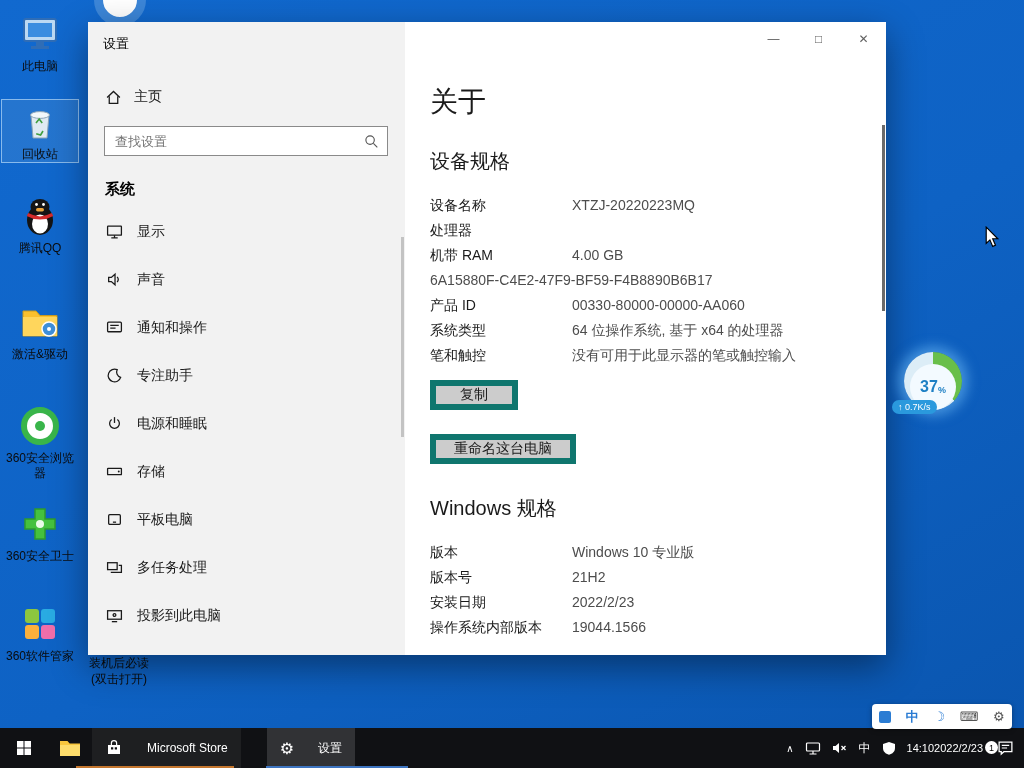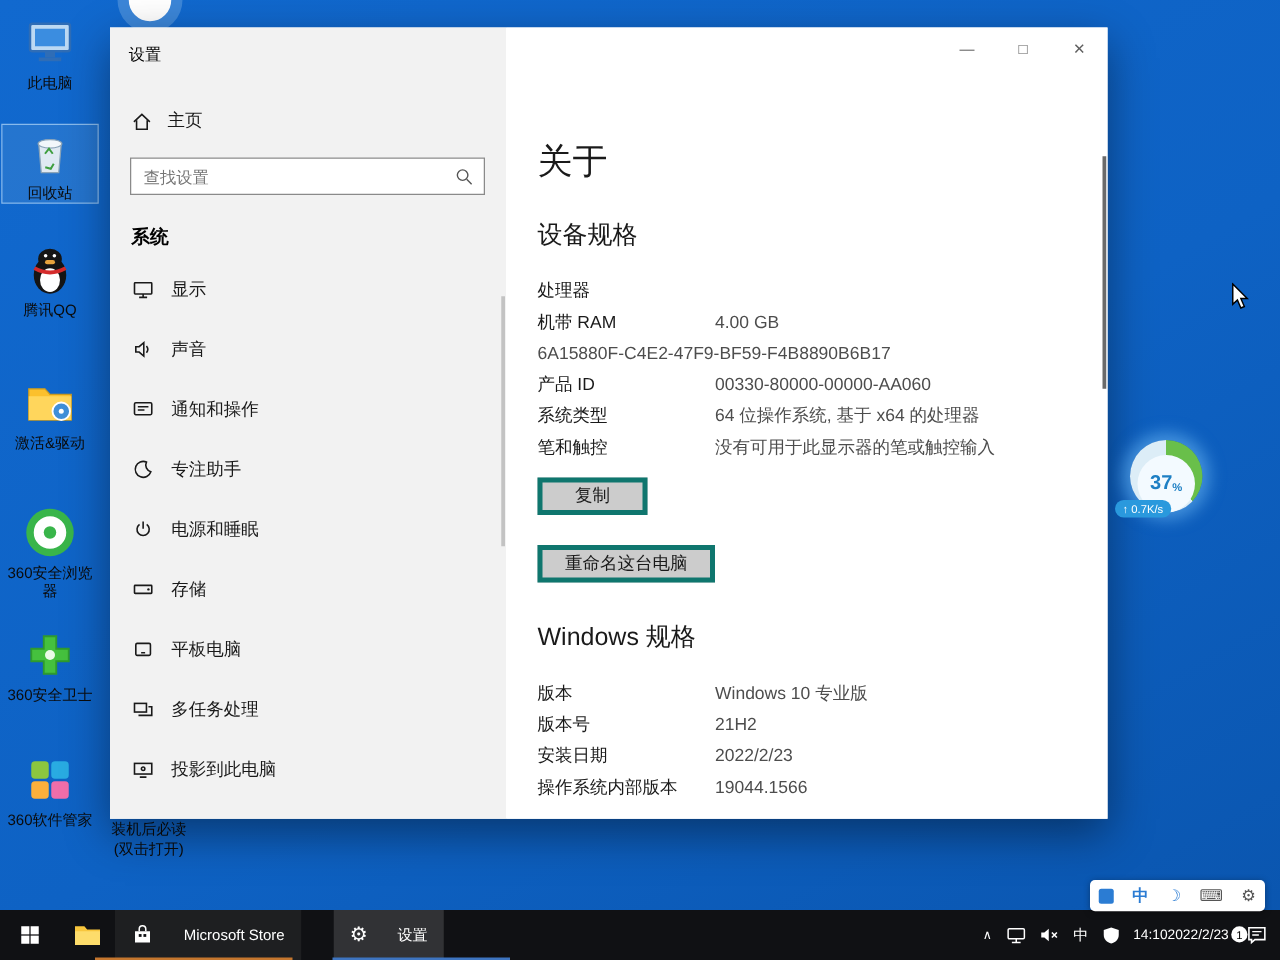--- a/index.html
+++ b/index.html
@@ -31,30 +31,30 @@
                 font-family:inherit;padding:0 30px 0 10px;color:#333;outline:none}
   .search svg{position:absolute;right:9px;top:8px}
   .sec{position:absolute;left:17px;top:158px;font-size:15px;font-weight:bold;color:#000}
   .nav{position:absolute;left:0;top:201px;width:100%}
   .nav-item{height:48px;display:flex;gap:14px;padding-left:18px;
             font-size:14px;color:#1a1a1a;cursor:pointer}
   .side-scroll{position:absolute;left:313px;top:215px;width:3px;height:200px;background:#c3c3c3}
 
   .content{position:absolute;left:317px;top:0;right:0;height:100%;background:#fff;
            padding-left:25px;overflow:hidden}
-  .content h1{font-size:28px;font-weight:400;color:#1a1a1a;margin-top:88px;line-height:38px}
+  .content h1{font-size:28px;font-weight:400;color:#1a1a1a;margin-top:61px;line-height:38px}
   .content h2{font-size:20px;font-weight:400;color:#1a1a1a;line-height:28px}
   .h2-dev{margin-top:26px}
   .h2-win{margin-top:30px}
   .rows{margin-top:18px;font-size:14px}
   .row{display:flex;line-height:25px}
   .rl{width:142px;color:#1a1a1a;flex:none}
   .rv{color:#4d4d4d}
   .rv2{line-height:18px;padding-bottom:5px;color:#4d4d4d}
-  .btn{display:inline-block;height:30px;background:#cccccc;border:4px solid #0f766e;
+  .btn{display:inline-block;height:30px;background:#cccccc;border:6px solid #0f766e;
        font-family:inherit;font-size:14px;color:#1a1a1a;padding:0 18px;min-width:88px;cursor:pointer}
   .btn-copy{margin-top:12px}
   .btn-rename{margin-top:24px}
   .win-scroll{position:absolute;right:1px;top:103px;width:3px;height:186px;background:#6a6a6a}
 
   
   .ball{position:absolute;left:904px;top:352px;width:58px;height:58px;border-radius:50%;z-index:30;
         background:conic-gradient(#69bf4a 0 133deg,#dcedf7 133deg 360deg);
         box-shadow:0 0 12px 6px rgba(110,185,245,.55);display:flex;align-items:flex-end;justify-content:center;cursor:pointer}
   .ball-inner{width:46px;height:46px;border-radius:50%;background:#f3faff;display:flex;
@@ -277,20 +277,24 @@
     <div class="ctrl">□</div>
     <div class="ctrl">✕</div>
   </div>
 
   <div class="content">
     <h1>关于</h1>
 
     <h2 class="h2-dev">设备规格</h2>
     <div class="rows">
       <div class="row">
+        <div class="rl">设备名称</div>
+        <div class="rv">XTZJ-20220223MQ</div>
+      </div>
+      <div class="row">
         <div class="rl">处理器</div>
       </div>
       <div class="row">
         <div class="rl">机带 RAM</div>
         <div class="rv">4.00 GB</div>
       </div>
       <div class="row">
         <div class="rv">6A15880F-C4E2-47F9-BF59-F4B8890B6B17</div>
       </div>
       <div class="row">

